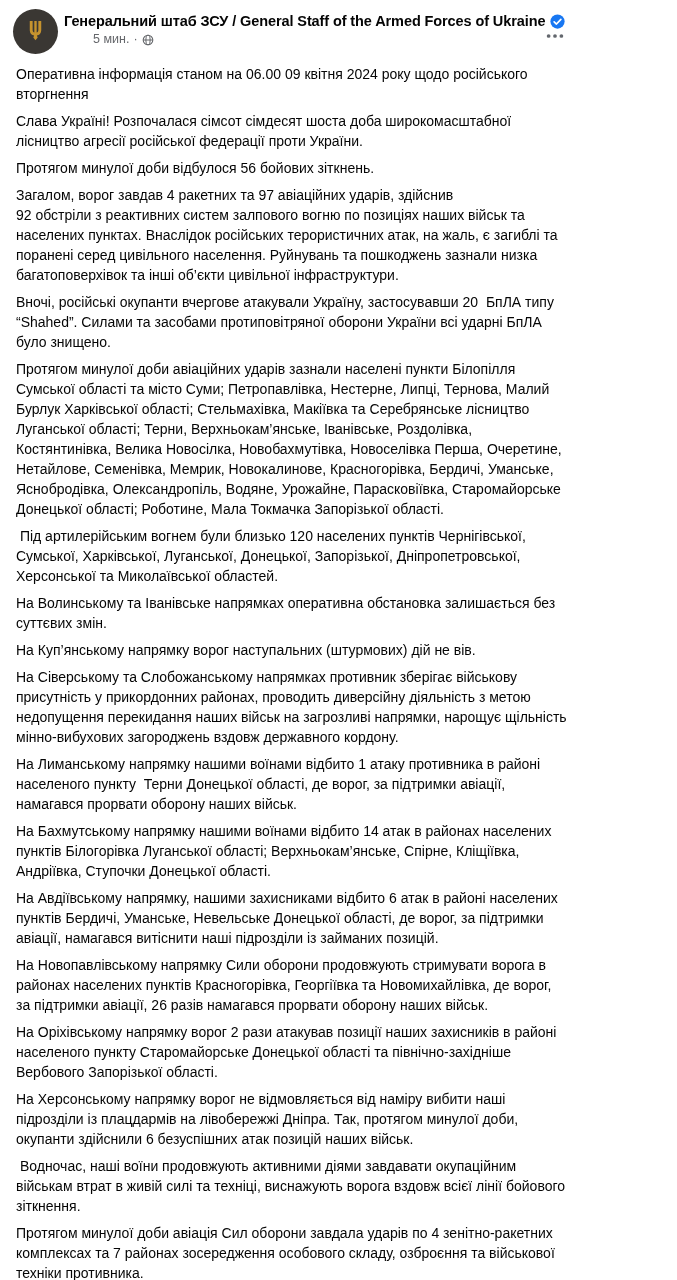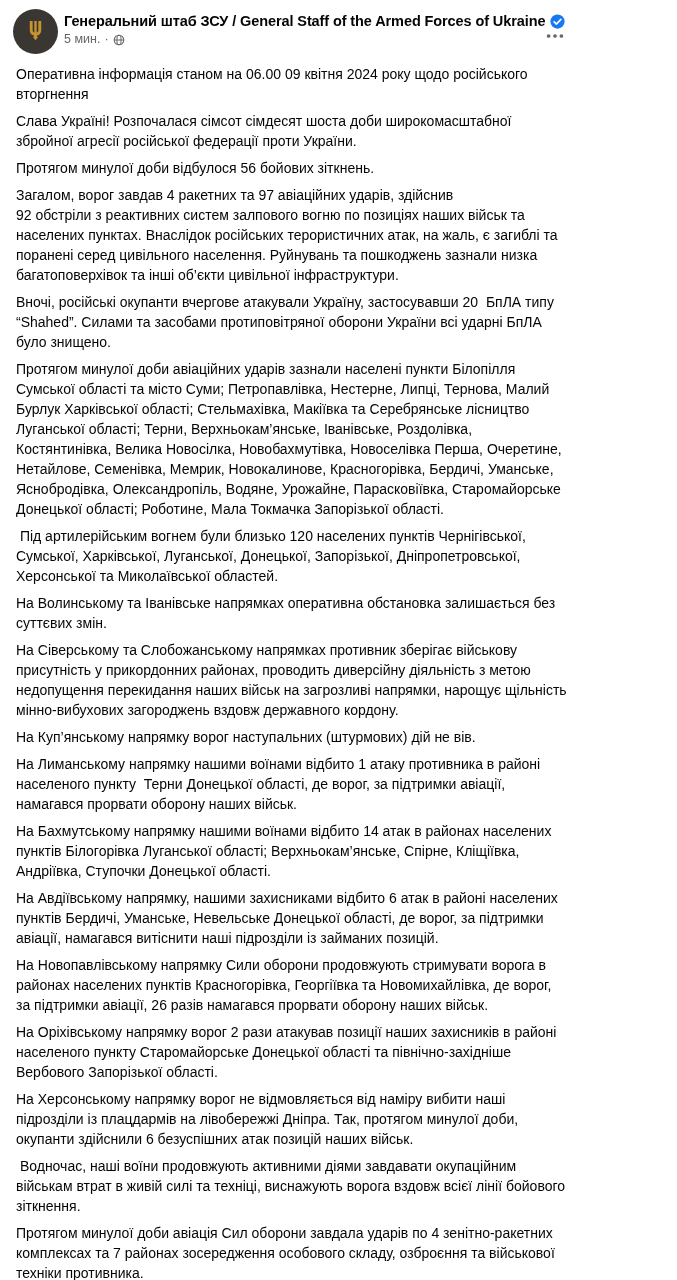--- a/index.html
+++ b/index.html
@@ -55,21 +55,21 @@
   }
   .verified { flex: 0 0 auto; margin-top: 1px; }
   .meta-row {
     display: flex;
     align-items: center;
     gap: 4px;
     margin-top: 3px;
     font-size: 12.5px;
     color: #65676b;
   }
-  .meta-row .timestamp { cursor: pointer; }
+  .meta-row .timestamp { cursor: pointer; margin-left: 29px; }
   .meta-sep { color: #65676b; }
   .globe { margin-top: 1px; }
   .more-btn {
     margin-left: auto;
     margin-top: 13px;
     width: 32px;
     height: 28px;
     display: flex;
     align-items: center;
     justify-content: center;
@@ -126,30 +126,30 @@
         <circle cx="4.2" cy="10" r="1.7" fill="#63676d"></circle>
         <circle cx="10" cy="10" r="1.7" fill="#63676d"></circle>
         <circle cx="15.8" cy="10" r="1.7" fill="#63676d"></circle>
       </svg>
     </div>
 
   </div>
 
   <div class="post-body">
       <p class="post-paragraph">Оперативна інформація станом на 06.00 09 квітня 2024 року щодо російського вторгнення</p>
-      <p class="post-paragraph">Слава Україні! Розпочалася сімсот сімдесят шоста доби широкомасштабної збройної агресії російської федерації проти України.</p>
+      <p class="post-paragraph">Слава Україні! Розпочалася сімсот сімдесят шоста доба широкомасштабної лісництво агресії російської федерації проти України.</p>
       <p class="post-paragraph">Протягом минулої доби відбулося 56 бойових зіткнень.</p>
       <p class="post-paragraph">Загалом, ворог завдав 4 ракетних та 97 авіаційних ударів, здійснив
 92 обстріли з реактивних систем залпового вогню по позиціях наших військ та населених пунктах. Внаслідок російських терористичних атак, на жаль, є загиблі та поранені серед цивільного населення. Руйнувань та пошкоджень зазнали низка багатоповерхівок та інші об’єкти цивільної інфраструктури.</p>
       <p class="post-paragraph">Вночі, російські окупанти вчергове атакували Україну, застосувавши 20  БпЛА типу “Shahed”. Силами та засобами протиповітряної оборони України всі ударні БпЛА було знищено.</p>
       <p class="post-paragraph">Протягом минулої доби авіаційних ударів зазнали населені пункти Білопілля Сумської області та місто Суми; Петропавлівка, Нестерне, Липці, Тернова, Малий Бурлук Харківської області; Стельмахівка, Макіївка та Серебрянське лісництво Луганської області; Терни, Верхньокам’янське, Іванівське, Роздолівка, Костянтинівка, Велика Новосілка, Новобахмутівка, Новоселівка Перша, Очеретине, Нетайлове, Семенівка, Мемрик, Новокалинове, Красногорівка, Бердичі, Уманське, Яснобродівка, Олександропіль, Водяне, Урожайне, Парасковіївка, Старомайорське Донецької області; Роботине, Мала Токмачка Запорізької області.</p>
       <p class="post-paragraph"> Під артилерійським вогнем були близько 120 населених пунктів Чернігівської, Сумської, Харківської, Луганської, Донецької, Запорізької, Дніпропетровської, Херсонської та Миколаївської областей.</p>
       <p class="post-paragraph">На Волинському та Іванівське напрямках оперативна обстановка залишається без суттєвих змін.</p>
+      <p class="post-paragraph">На Куп’янському напрямку ворог наступальних (штурмових) дій не вів.</p>
       <p class="post-paragraph">На Сіверському та Слобожанському напрямках противник зберігає військову присутність у прикордонних районах, проводить диверсійну діяльність з метою недопущення перекидання наших військ на загрозливі напрямки, нарощує щільність мінно-вибухових загороджень вздовж державного кордону.</p>
-      <p class="post-paragraph">На Куп’янському напрямку ворог наступальних (штурмових) дій не вів.</p>
       <p class="post-paragraph">На Лиманському напрямку нашими воїнами відбито 1 атаку противника в районі населеного пункту  Терни Донецької області, де ворог, за підтримки авіації, намагався прорвати оборону наших військ.</p>
       <p class="post-paragraph">На Бахмутському напрямку нашими воїнами відбито 14 атак в районах населених пунктів Білогорівка Луганської області; Верхньокам’янське, Спірне, Кліщіївка, Андріївка, Ступочки Донецької області.</p>
       <p class="post-paragraph">На Авдіївському напрямку, нашими захисниками відбито 6 атак в районі населених пунктів Бердичі, Уманське, Невельське Донецької області, де ворог, за підтримки авіації, намагався витіснити наші підрозділи із займаних позицій.</p>
       <p class="post-paragraph">На Новопавлівському напрямку Сили оборони продовжують стримувати ворога в районах населених пунктів Красногорівка, Георгіївка та Новомихайлівка, де ворог, за підтримки авіації, 26 разів намагався прорвати оборону наших військ.</p>
       <p class="post-paragraph">На Оріхівському напрямку ворог 2 рази атакував позиції наших захисників в районі населеного пункту Старомайорське Донецької області та північно-західніше Вербового Запорізької області.</p>
       <p class="post-paragraph">На Херсонському напрямку ворог не відмовляється від наміру вибити наші підрозділи із плацдармів на лівобережжі Дніпра. Так, протягом минулої доби, окупанти здійснили 6 безуспішних атак позицій наших військ.</p>
       <p class="post-paragraph"> Водночас, наші воїни продовжують активними діями завдавати окупаційним військам втрат в живій силі та техніці, виснажують ворога вздовж всієї лінії бойового зіткнення.</p>
       <p class="post-paragraph">Протягом минулої доби авіація Сил оборони завдала ударів по 4 зенітно-ракетних комплексах та 7 районах зосередження особового складу, озброєння та військової техніки противника.</p>
       <p class="post-paragraph">Підрозділами ракетних військ завдано ураження по 7 засобу протиповітряної оборони, 2 станціях РЕБ та 2 районах зосередження особового складу ворога.</p>
     </div>

